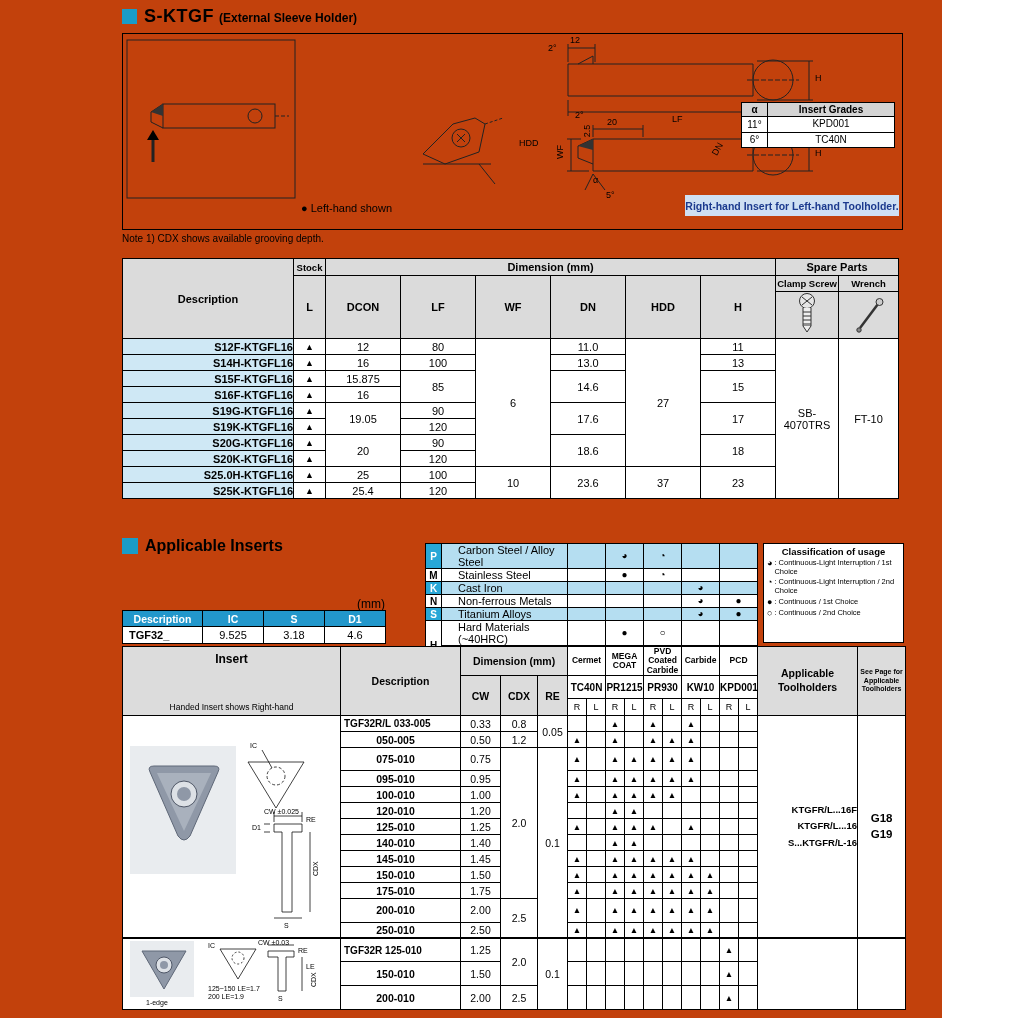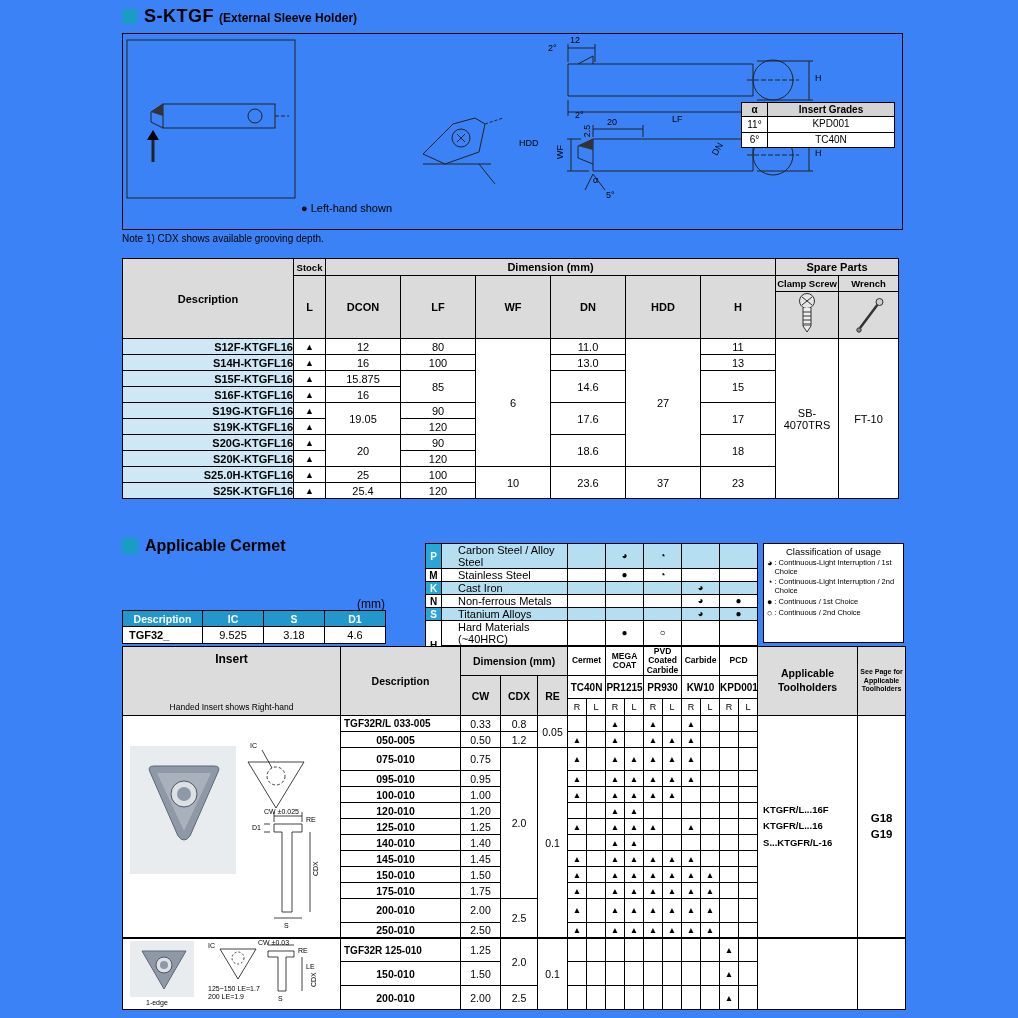--- a/index.html
+++ b/index.html
@@ -1,17 +1,17 @@
 <!DOCTYPE html>
 <html><head>
 <meta charset="utf-8">
 <style>
   *{box-sizing:border-box;margin:0;padding:0}
   body{width:1018px;height:1018px;background:#fff;font-family:"Liberation Sans",sans-serif;color:#000;position:relative}
-  .page{position:relative;width:1018px;height:1018px;background:#3b82f6;overflow:hidden}
+  .page{position:relative;width:942px;height:1018px;background:#c2410c;overflow:hidden}
   .abs{position:absolute}
   .sq{width:15px;height:15px;background:#1a9cc7;display:inline-block;vertical-align:-2px;margin-right:7px}
   .t1{font-size:18px;font-weight:bold;letter-spacing:.5px}
   .t2{font-size:12px;font-weight:bold;margin-left:5px}
   .dbox{border:1.3px solid #000}
   .dlabel{position:absolute;font-size:9px;white-space:nowrap}
   .lh{left:178px;top:168px;font-size:11px}
   .bluenote{left: 562px;top:161px;width:214px;height:21px;background:#cfe0f3;color:#1c3a8e;font-size:10.5px;font-weight:bold;display:flex;align-items:center;justify-content:center}
   .note1{font-size:10px}
   .th-heading{display:flex;align-items:center;font-size:13.5px;font-weight:bold}
@@ -41,21 +41,21 @@
 
   .mattable{width:332px;font-size:8px;text-align:center}
   .mattable td{height:12.5px}
   .mattable tr.mblue td{background:#b5def1}
   .mattable td.ml{font-size:10px;font-weight:bold}
   .mattable tr.mblue td.ml.teal, .mattable td.ml.teal{background:#28a7d7;color:#fff}
   .mattable td.mn{text-align:left;padding-left:16px;font-size:11px}
   .mattable td.ms{font-size:10px;line-height:1}
 
   .legend{border:1px solid #000;padding:1px;background:#fff}
-  .legend-title{font-size:9.5px;font-weight:normal;text-align:center;margin:1px 16px 2px}
+  .legend-title{font-size:9.5px;font-weight:bold;text-align:center;margin:1px 16px 2px}
   .legend-item{display:flex;align-items:flex-start;font-size:7.5px;line-height:1.15;margin:2px 2px}
   .legend-item .ls{font-size:9px;margin-right:2px;line-height:1}
 
   .mmlabel{font-size:12px;text-align:right}
 
   .spectable{width:263px;text-align:center}
   .spectable th{background:#2297cb;color:#fff;font-size:10.5px;height:16px;font-weight:bold}
   .spectable td{height:17px;font-size:11px}
   .spectable td.sd{text-align:left;padding-left:6px;font-weight:bold}
 
@@ -71,21 +71,21 @@
   .mit th.seep{font-size:7px;white-space:pre-line;line-height:1.25;font-weight:bold}
   .mit th.apph{font-size:10.5px;white-space:pre-line;line-height:1.3}
   .inh-wrap{display:flex;flex-direction:column;height:100%;justify-content:space-between;padding:5px 0 3px}
   .ins-title{font-size:12px;font-weight:bold}
   .ins-note{font-size:8.5px;font-weight:normal}
   .mit tbody td{height:16px}
   .mit tbody.g2 td{height:22px}
   .mit td.dsc{font-weight:bold;text-align:center;padding-right:10px}
   .mit td.df{text-align:left;padding-left:3px;padding-right:0;font-size:10px}
   .mit td.mk{font-size:8.5px;padding:0}
-  .mit td.thc{font-size:9.5px;font-weight:bold;text-align:left;padding-left:5px;white-space:pre-line;line-height:1.7}
+  .mit td.thc{font-size:9.5px;font-weight:bold;text-align:right;padding-left:5px;white-space:pre-line;line-height:1.7}
   .mit td.pgc{font-size:11.5px;font-weight:bold;white-space:pre-line;line-height:1.35}
   .mit td.artc{padding:0;position:relative;vertical-align:top;background:#fff}
   .mit tbody.g2 tr:first-child td{border-top:2px solid #000}
   .dtext{font-size:7px;fill:#000;font-family:"Liberation Sans",sans-serif}
 </style>
 </head>
 <body>
 
 <div class="page">
 
@@ -174,20 +174,21 @@
             <td class="gg">KPD001</td>
           </tr>
           <tr>
             <td class="ga">6°</td>
             <td class="gg">TC40N</td>
           </tr>
         </tbody>
     </table>
 
     <div class="abs lh">● Left-hand shown</div>
+    <div class="abs bluenote">Right-hand Insert for Left-hand Toolholder.</div>
   </div>
 
   <div class="abs note1" style="left:122px;top:233px">Note 1) CDX shows available grooving depth.</div>
 
   <div class="abs th-heading" style="left:122px;top:258px">
     <span class="dot"></span>
     <span>Toolholder Dimensions</span>
   </div>
 
   <table class="abs tht" style="left:122px;top:258px">
@@ -318,21 +319,21 @@
           <td class="tdesc">S25K-KTGFL16</td>
           <td class="mk">▲</td>
           <td>25.4</td>
           <td>120</td>
         </tr>
       </tbody>
   </table>
 
   <div class="abs ai-heading" style="left:122px;top:537px">
     <span class="sq"></span>
-    <span>Applicable Cermet</span>
+    <span>Applicable Inserts</span>
   </div>
 
   <table class="abs mattable" style="left:425px;top:543px">
     <colgroup>
       <col style="width:16px">
         <col style="width:126px">
         <col style="width:38px">
         <col style="width:38px">
         <col style="width:38px">
         <col style="width:38px">

